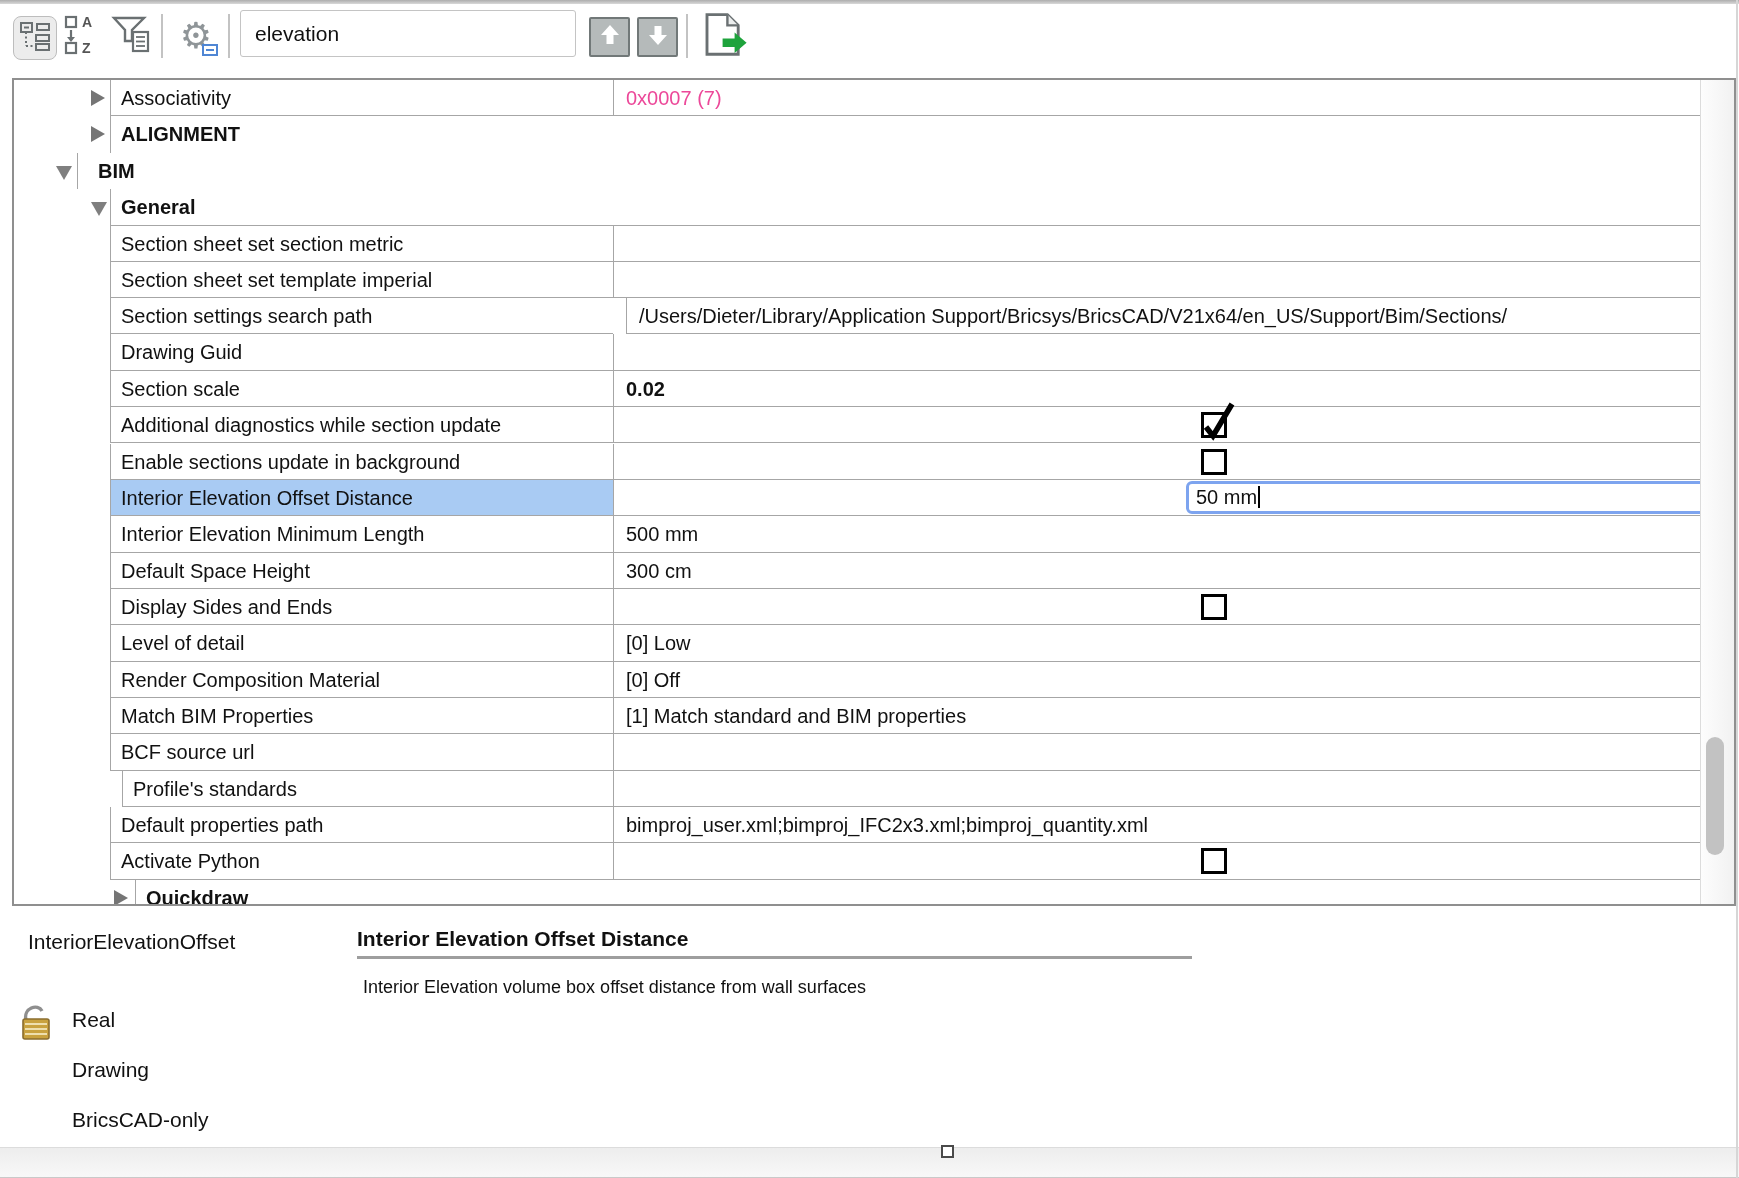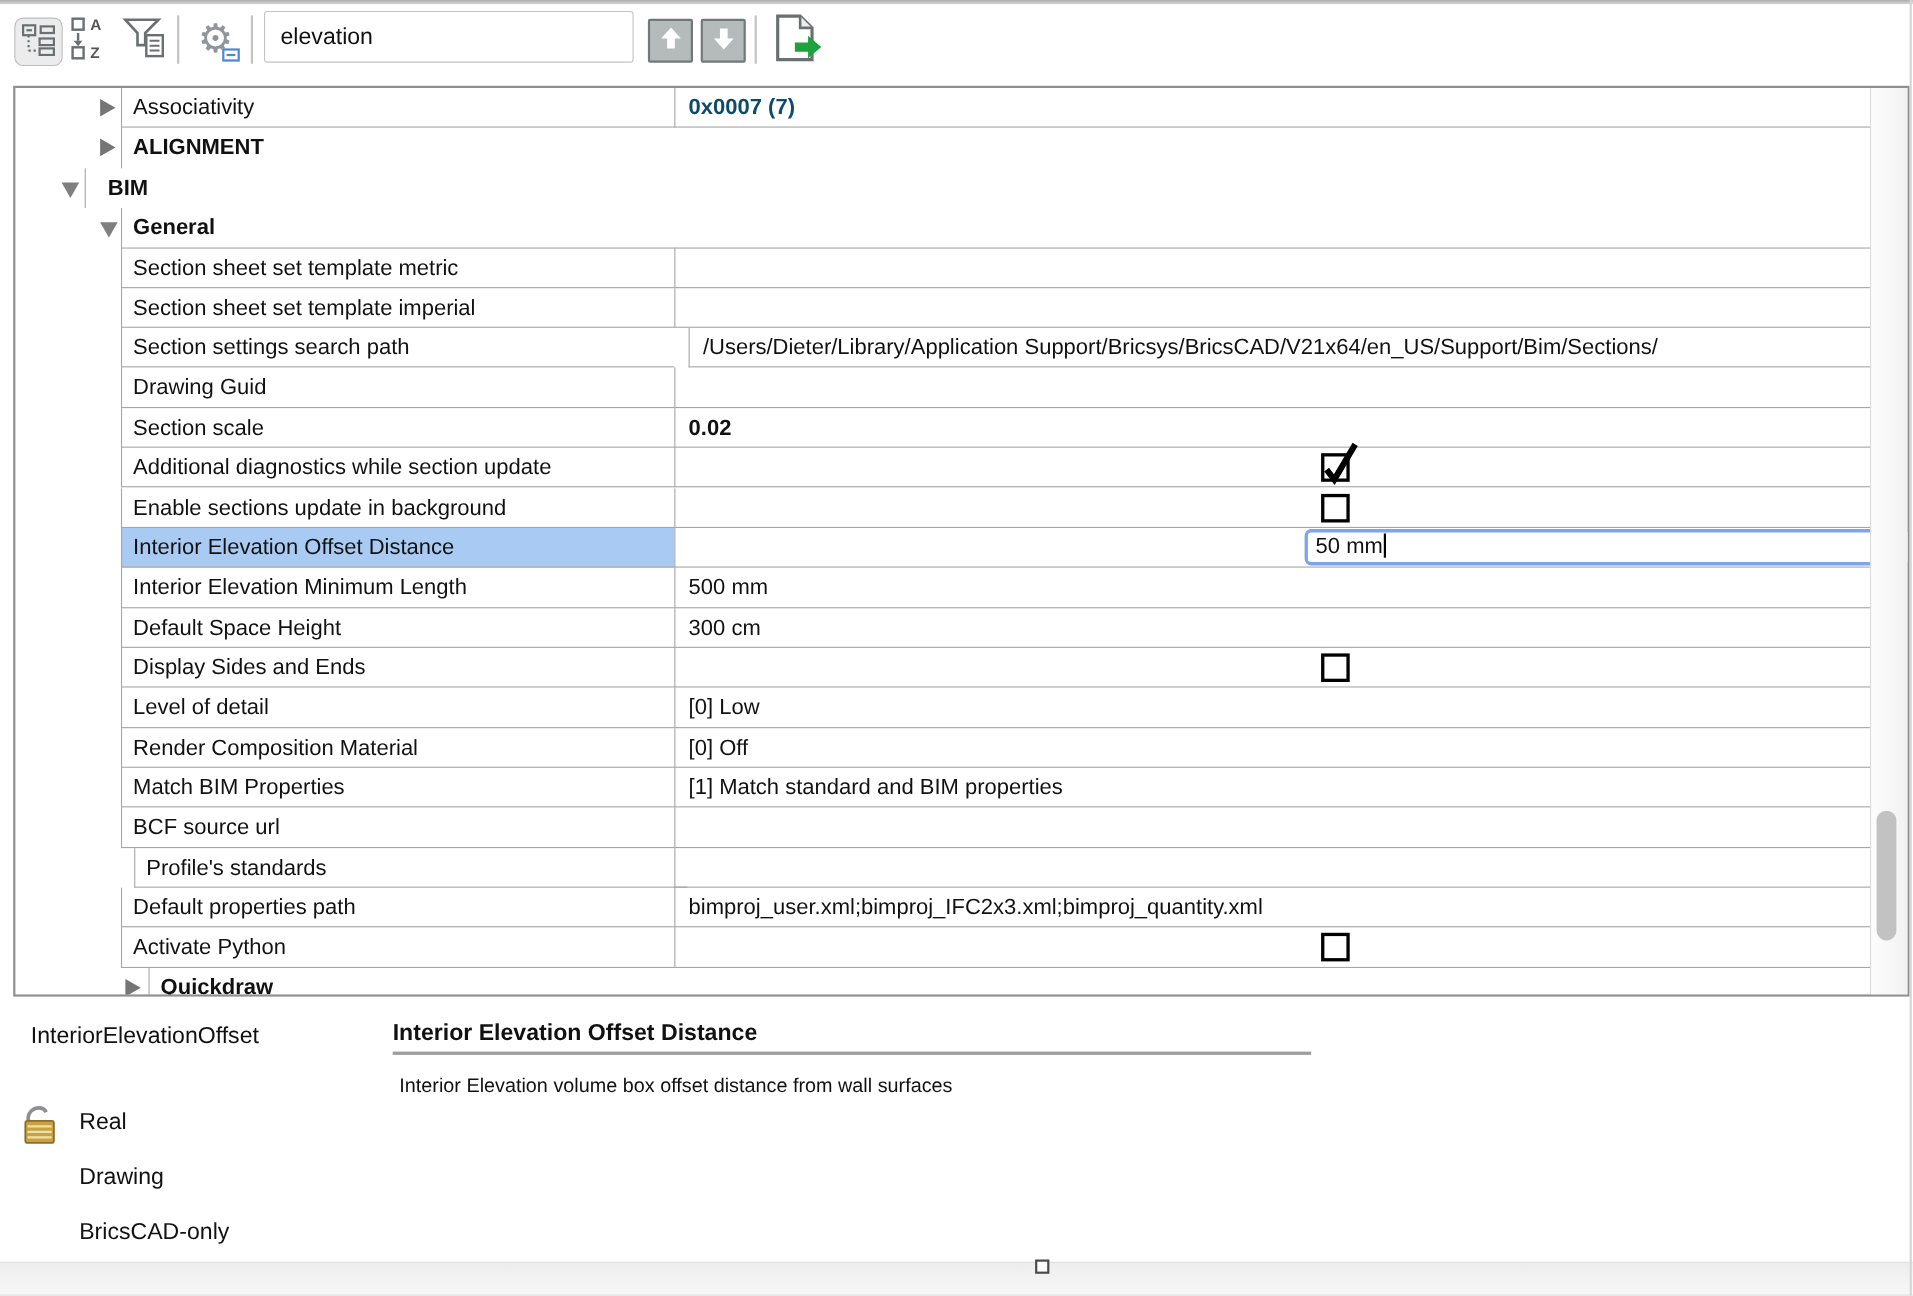--- a/index.html
+++ b/index.html
@@ -31,21 +31,21 @@
   .rows-host{position:absolute;left:0;top:0;width:1686px;height:824px;}
   .trow{position:absolute;left:0;width:1686px;height:36.35px;font-size:20px;line-height:36px;margin-left:28px;}
   .lcell{position:absolute;top:0;height:100%;border-left:1px solid #a6a6a6;box-sizing:border-box;
          padding-left:10px;white-space:nowrap;overflow:hidden;}
   .vcell{position:absolute;top:0;height:100%;border-left:1px solid #a6a6a6;box-sizing:border-box;
          padding-left:12px;white-space:nowrap;}
   .bordered{border-bottom:1px solid #a6a6a6;}
   .btop{border-top:1px solid #a6a6a6;}
   .sel{background:#a9cbf3;}
   .b{font-weight:bold;}
-  .muted{color:#0c4a6e;font-weight:bold;}
+  .muted{color:#ec4899;}
   .arr-r{position:absolute;top:10px;width:0;height:0;border-left:14px solid #757575;
          border-top:8.5px solid transparent;border-bottom:8.5px solid transparent;}
   .arr-d{position:absolute;top:13px;width:0;height:0;border-top:14px solid #7f7f7f;
          border-left:8.5px solid transparent;border-right:8.5px solid transparent;}
   .cbx{position:absolute;left:587px;top:5px;width:26px;height:26px;border:3px solid #000;
        box-sizing:border-box;background:#fff;}
   .cbx svg{position:absolute;left:-4px;top:-15px;overflow:visible;}
   .vinput{position:absolute;left:572px;top:1px;width:1098px;height:33px;border:3px solid #7da4ef;
           border-radius:6px;background:#fff;box-sizing:border-box;padding-left:7px;
           line-height:26px;font-size:20px;}
@@ -172,21 +172,21 @@
         </div>
         <div class="trow" style="top: 72.7px;">
           <div class="arr-d" style="left: 14px;"></div>
           <div class="lcell" style="left: 35px; width: 1651px; padding-left: 20px;"><span class="b">BIM</span></div>
         </div>
         <div class="trow" style="top: 109.05px;">
           <div class="arr-d" style="left: 49px;"></div>
           <div class="lcell" style="left: 68px; width: 1618px;"><span class="b">General</span></div>
         </div>
         <div class="trow" style="top: 145.4px;">
-          <div class="lcell bordered btop" style="left: 68px; width: 503px;"><span class="">Section sheet set template metric</span></div>
+          <div class="lcell bordered btop" style="left: 68px; width: 503px;"><span class="">Section sheet set section metric</span></div>
           <div class="vcell bordered btop" style="left: 571px; width: 1115px;"></div>
         </div>
         <div class="trow" style="top: 181.75px;">
           <div class="lcell bordered" style="left: 68px; width: 503px;"><span class="">Section sheet set template imperial</span></div>
           <div class="vcell bordered" style="left: 571px; width: 1115px;"></div>
         </div>
         <div class="trow" style="top: 218.1px;">
           <div class="lcell bordered" style="left: 68px; width: 503px;"><span class="">Section settings search path</span></div>
           <div class="vcell bordered" style="left: 584px; width: 1115px;"><span class="">/Users/Dieter/Library/Application Support/Bricsys/BricsCAD/V21x64/en_US/Support/Bim/Sections/</span></div>
         </div>

